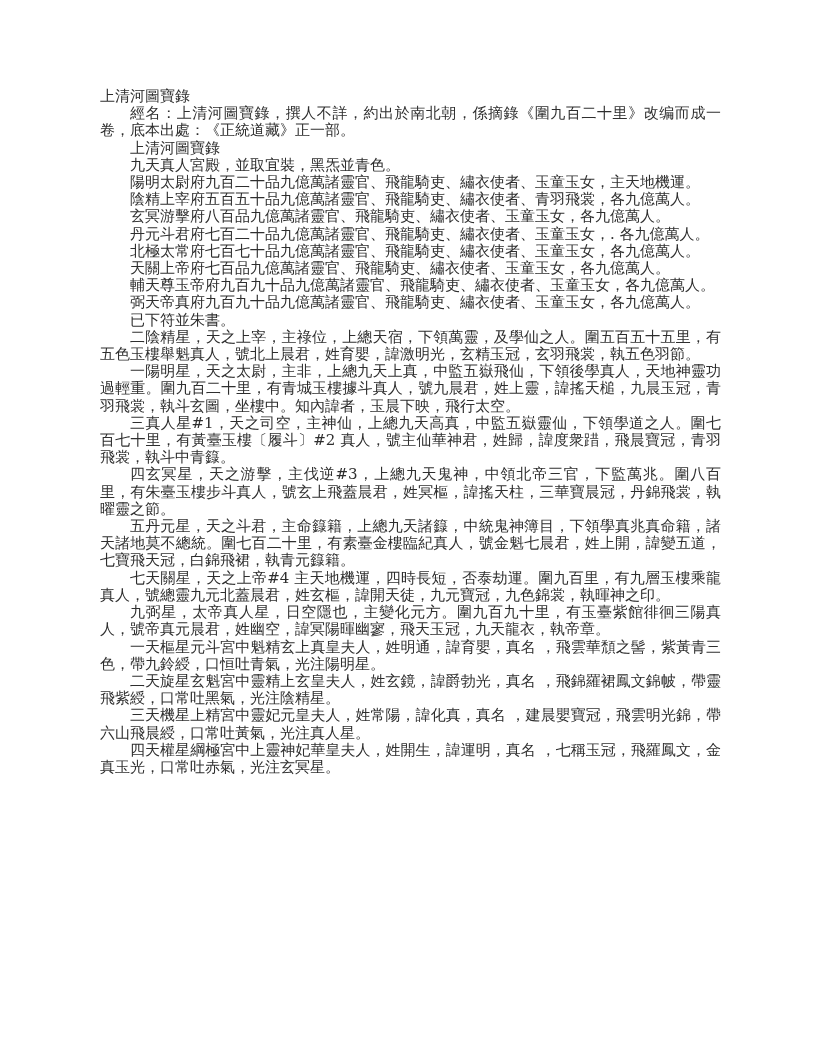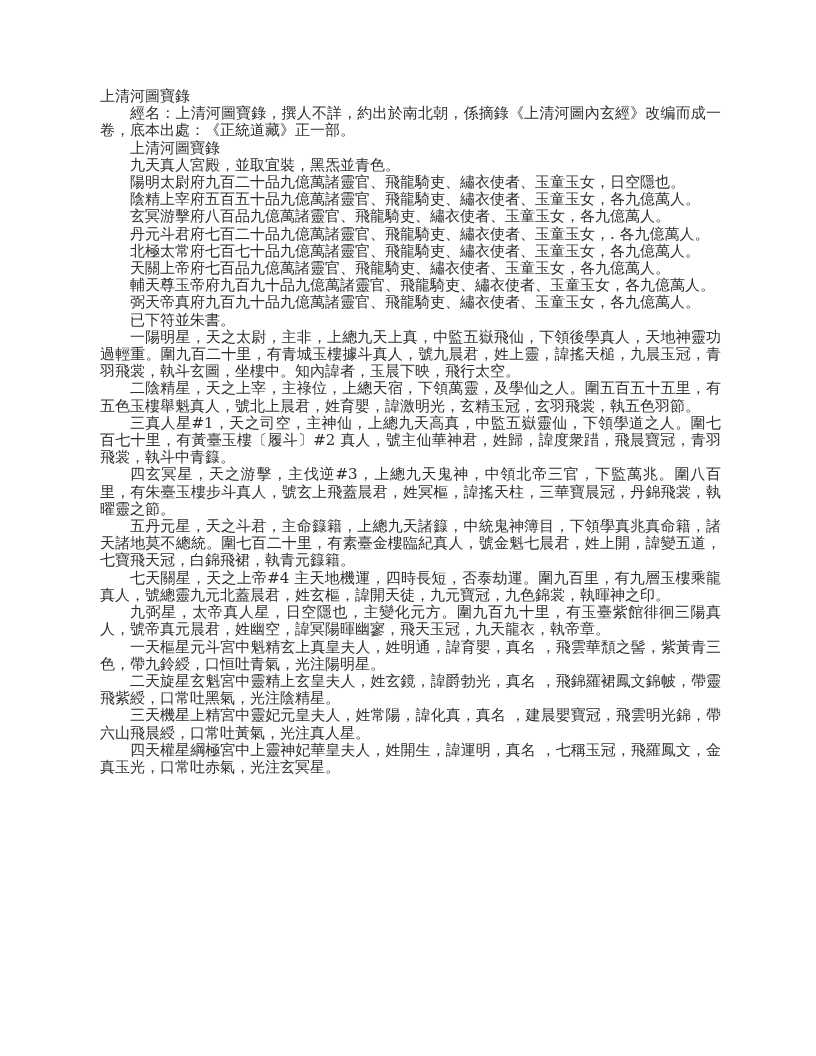--- a/index.html
+++ b/index.html
@@ -36,34 +36,34 @@
   .content p.flush {
     text-indent: 0;
   }
 </style>
 </head>
 <body>
 
 <div class="page">
   <div class="content">
     <p class="flush">上清河圖寶錄</p>
-    <p>經名：上清河圖寶錄，撰人不詳，約出於南北朝，係摘錄《上清河圖內玄經》改编而成一卷，底本出處：《正統道藏》正一部。</p>
+    <p>經名：上清河圖寶錄，撰人不詳，約出於南北朝，係摘錄《圍九百二十里》改编而成一卷，底本出處：《正統道藏》正一部。</p>
     <p>上清河圖寶錄</p>
     <p>九天真人宮殿，並取宜裝，黑炁並青色。</p>
-    <p>陽明太尉府九百二十品九億萬諸靈官、飛龍騎吏、繡衣使者、玉童玉女，日空隱也。</p>
-    <p>陰精上宰府五百五十品九億萬諸靈官、飛龍騎吏、繡衣使者、玉童玉女，各九億萬人。</p>
+    <p>陽明太尉府九百二十品九億萬諸靈官、飛龍騎吏、繡衣使者、玉童玉女，主天地機運。</p>
+    <p>陰精上宰府五百五十品九億萬諸靈官、飛龍騎吏、繡衣使者、青羽飛裳，各九億萬人。</p>
     <p>玄冥游擊府八百品九億萬諸靈官、飛龍騎吏、繡衣使者、玉童玉女，各九億萬人。</p>
     <p>丹元斗君府七百二十品九億萬諸靈官、飛龍騎吏、繡衣使者、玉童玉女，. 各九億萬人。</p>
     <p>北極太常府七百七十品九億萬諸靈官、飛龍騎吏、繡衣使者、玉童玉女，各九億萬人。</p>
     <p>天關上帝府七百品九億萬諸靈官、飛龍騎吏、繡衣使者、玉童玉女，各九億萬人。</p>
     <p>輔天尊玉帝府九百九十品九億萬諸靈官、飛龍騎吏、繡衣使者、玉童玉女，各九億萬人。</p>
     <p>弼天帝真府九百九十品九億萬諸靈官、飛龍騎吏、繡衣使者、玉童玉女，各九億萬人。</p>
     <p>已下符並朱書。</p>
+    <p>二陰精星，天之上宰，主祿位，上總天宿，下領萬靈，及學仙之人。圍五百五十五里，有五色玉樓舉魁真人，號北上晨君，姓育嬰，諱激明光，玄精玉冠，玄羽飛裳，執五色羽節。</p>
     <p>一陽明星，天之太尉，主非，上總九天上真，中監五嶽飛仙，下領後學真人，天地神靈功過輕重。圍九百二十里，有青城玉樓據斗真人，號九晨君，姓上靈，諱搖天槌，九晨玉冠，青羽飛裳，執斗玄圖，坐樓中。知內諱者，玉晨下映，飛行太空。</p>
-    <p>二陰精星，天之上宰，主祿位，上總天宿，下領萬靈，及學仙之人。圍五百五十五里，有五色玉樓舉魁真人，號北上晨君，姓育嬰，諱激明光，玄精玉冠，玄羽飛裳，執五色羽節。</p>
     <p>三真人星#1，天之司空，主神仙，上總九天高真，中監五嶽靈仙，下領學道之人。圍七百七十里，有黃臺玉樓〔履斗〕#2 真人，號主仙華神君，姓歸，諱度衆踖，飛晨寶冠，青羽飛裳，執斗中青籙。</p>
     <p>四玄冥星，天之游擊，主伐逆#3，上總九天鬼神，中領北帝三官，下監萬兆。圍八百里，有朱臺玉樓步斗真人，號玄上飛蓋晨君，姓冥樞，諱搖天柱，三華寶晨冠，丹錦飛裳，執曜靈之節。</p>
     <p>五丹元星，天之斗君，主命籙籍，上總九天諸籙，中統鬼神簿目，下領學真兆真命籍，諸天諸地莫不總統。圍七百二十里，有素臺金樓臨紀真人，號金魁七晨君，姓上開，諱變五道，七寶飛天冠，白錦飛裙，執青元籙籍。</p>
     <p>七天關星，天之上帝#4 主天地機運，四時長短，否泰劫運。圍九百里，有九層玉樓乘龍真人，號總靈九元北蓋晨君，姓玄樞，諱開天徒，九元寶冠，九色錦裳，執暉神之印。</p>
     <p>九弼星，太帝真人星，日空隱也，主變化元方。圍九百九十里，有玉臺紫館徘徊三陽真人，號帝真元晨君，姓幽空，諱冥陽暉幽寥，飛天玉冠，九天龍衣，執帝章。</p>
     <p>一天樞星元斗宮中魁精玄上真皇夫人，姓明通，諱育嬰，真名 ，飛雲華頹之髻，紫黃青三色，帶九鈴綬，口恒吐青氣，光注陽明星。</p>
     <p>二天旋星玄魁宮中靈精上玄皇夫人，姓玄鏡，諱爵勃光，真名 ，飛錦羅裙鳳文錦帔，帶靈飛紫綬，口常吐黑氣，光注陰精星。</p>
     <p>三天機星上精宮中靈妃元皇夫人，姓常陽，諱化真，真名 ，建晨嬰寶冠，飛雲明光錦，帶六山飛晨綬，口常吐黃氣，光注真人星。</p>
     <p>四天權星綱極宮中上靈神妃華皇夫人，姓開生，諱運明，真名 ，七稱玉冠，飛羅鳳文，金真玉光，口常吐赤氣，光注玄冥星。</p>
   </div>

